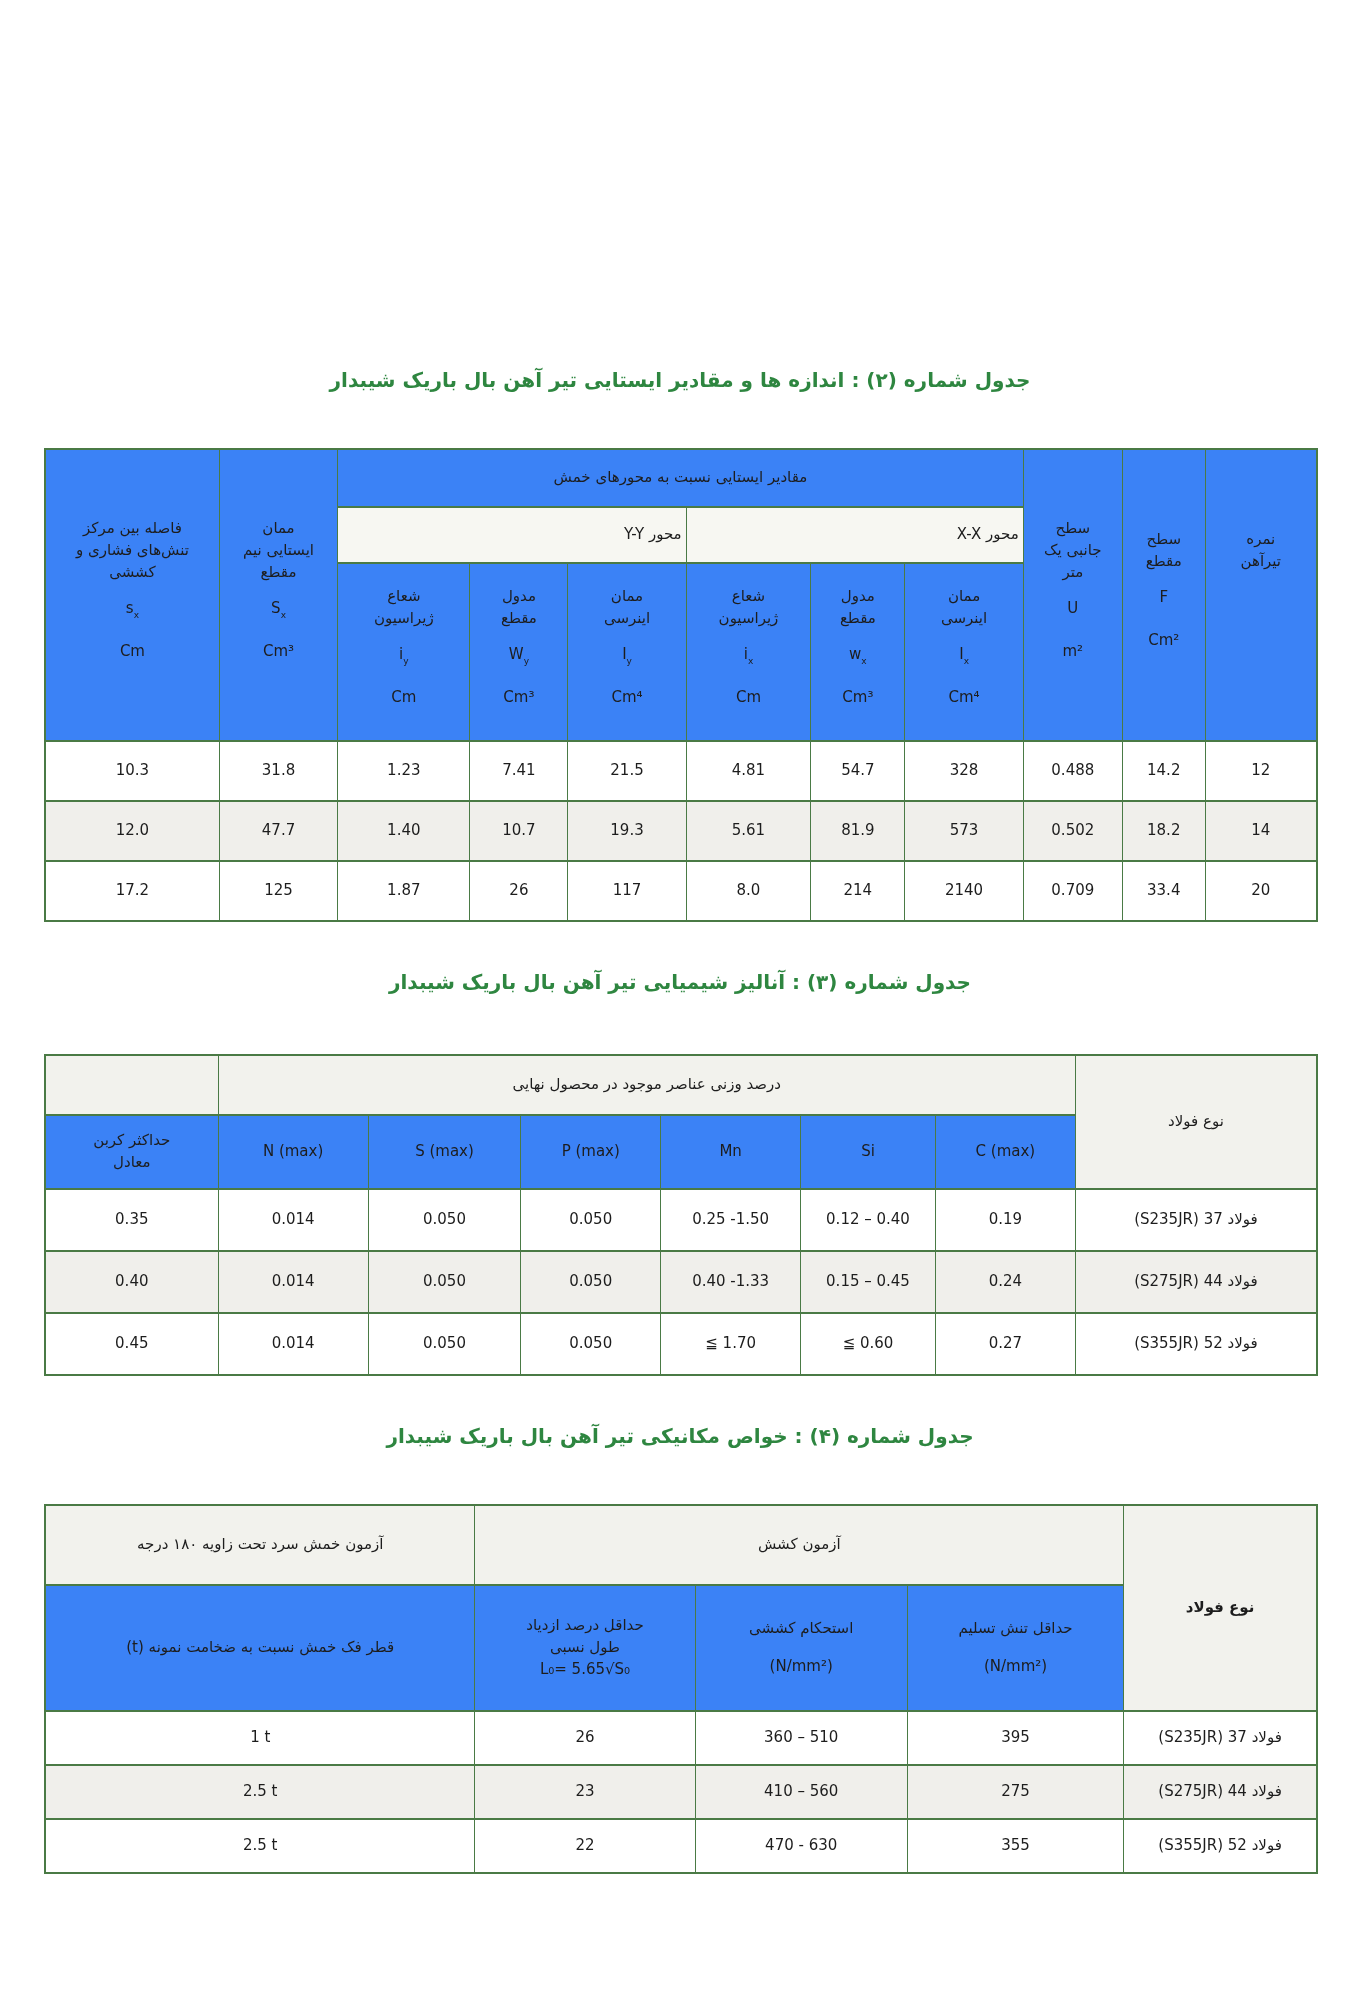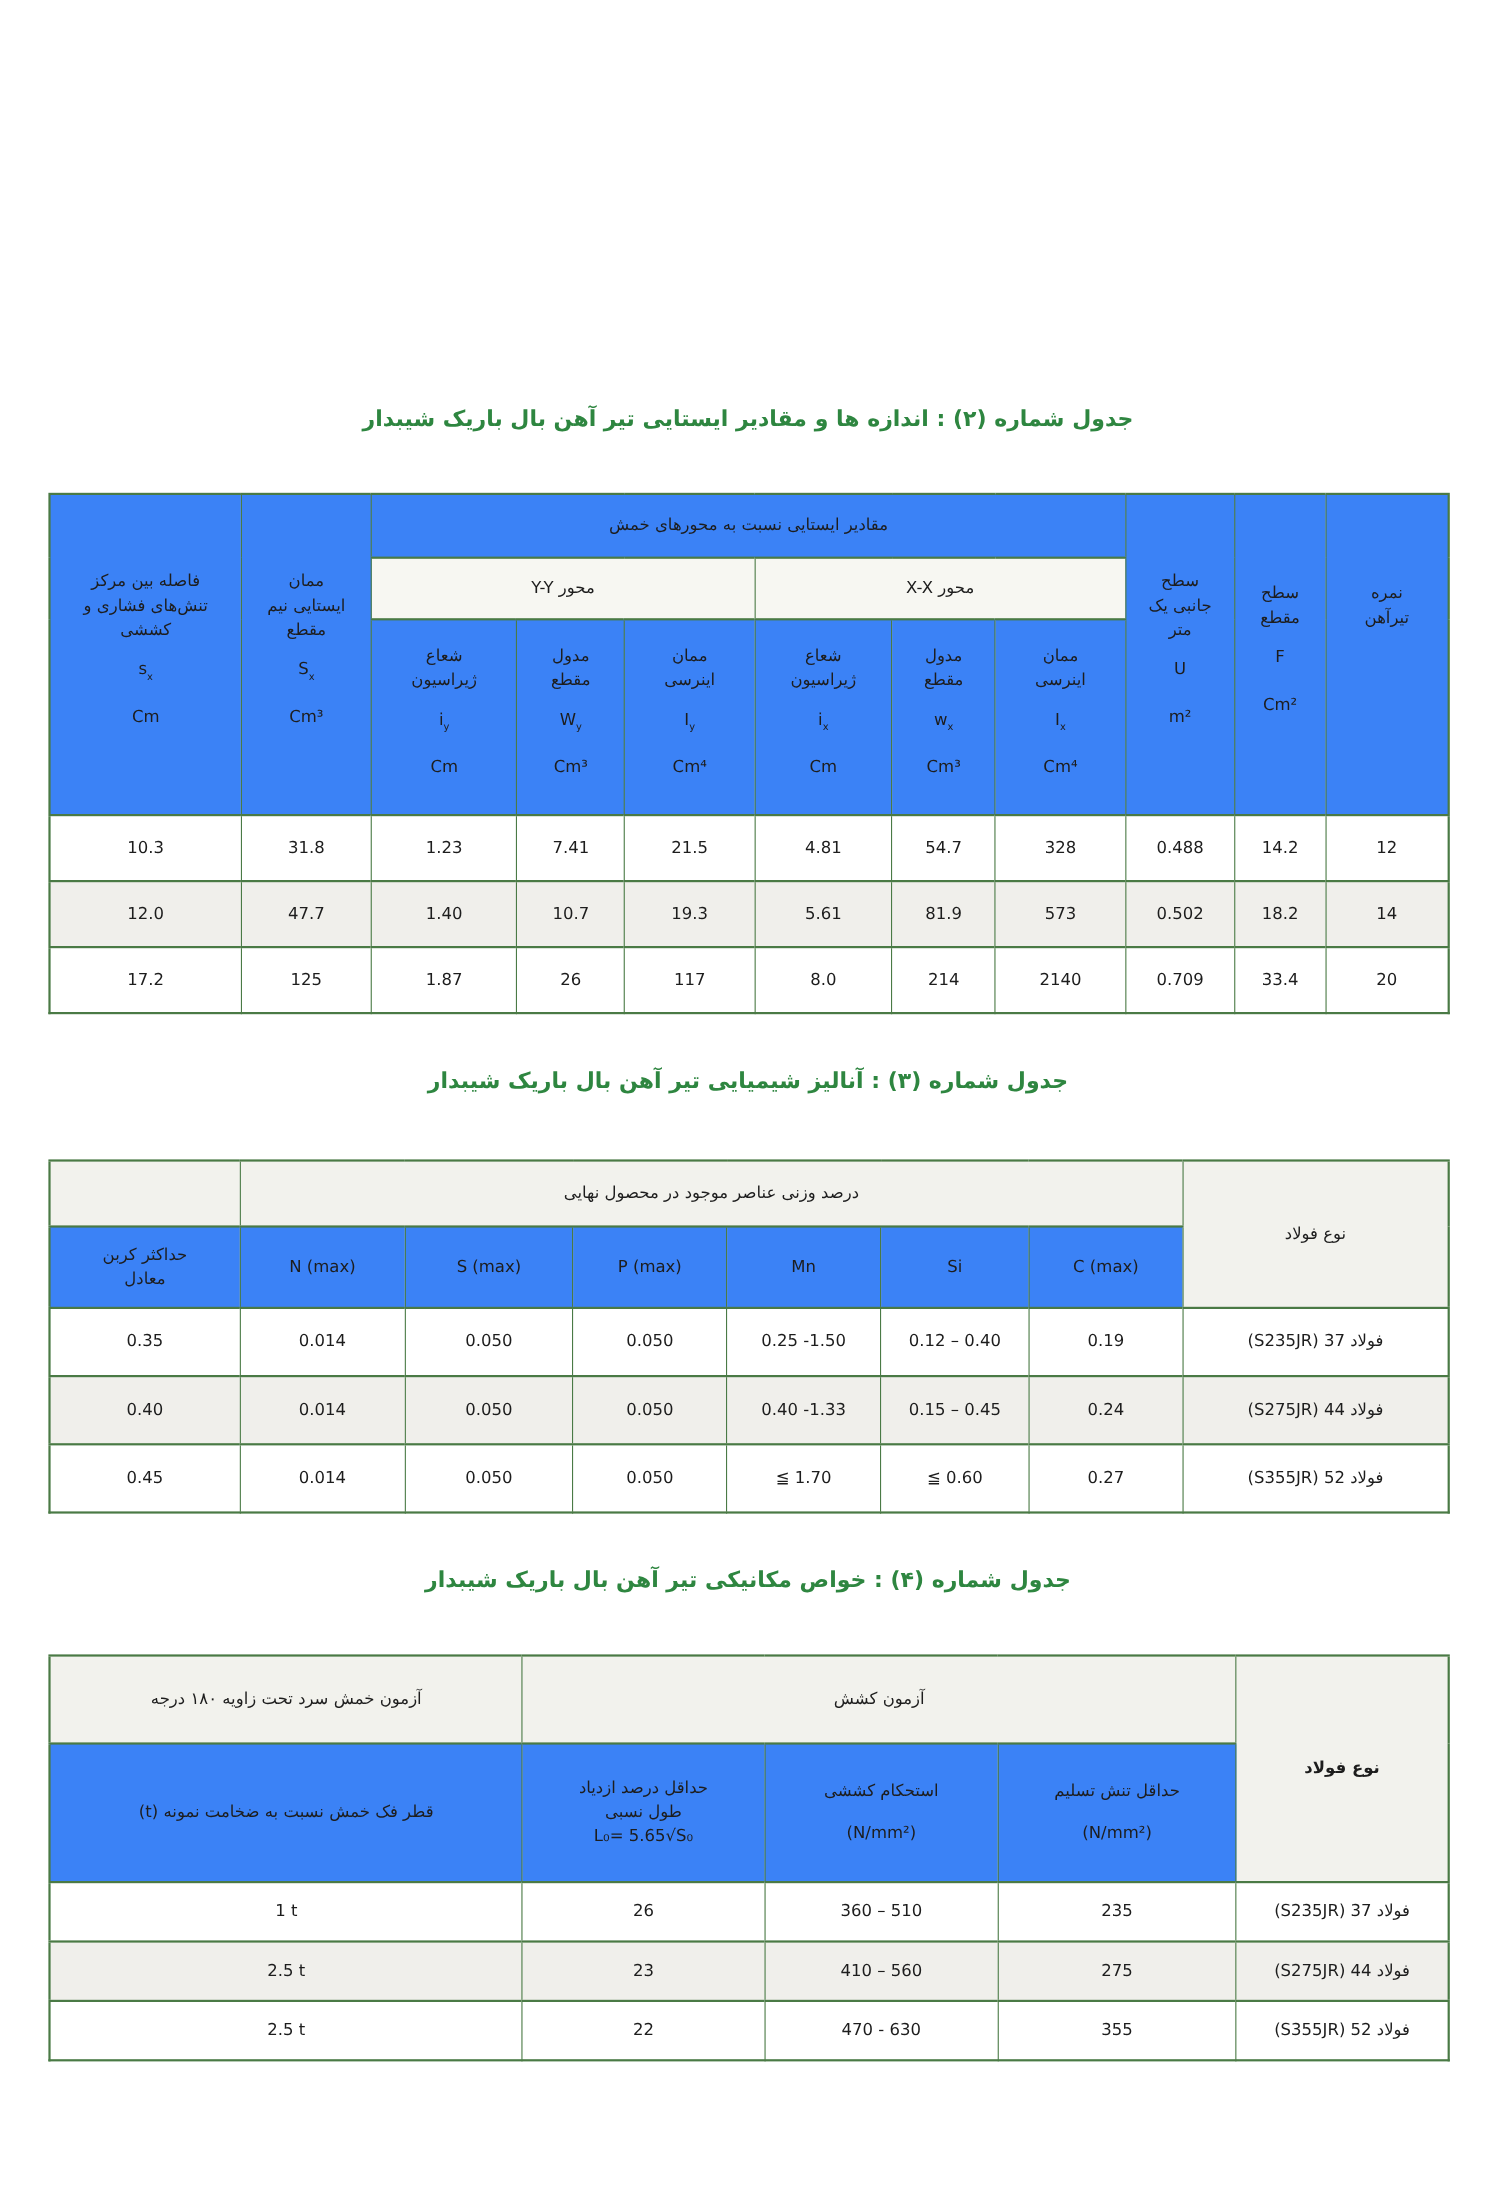--- a/index.html
+++ b/index.html
@@ -27,21 +27,21 @@
   .offwhite{ background:#f2f2ed; }
   .axisbg  { background:#f7f7f2; }
   tr.alt td { background:#f0efeb;margin-left:12px; }
   
   .hcell { vertical-align:bottom; padding-bottom:6px; }
   .hlabel { margin:0 auto 2px auto; }
   .hsym  { height:46px; display:flex; align-items:center; justify-content:center; font-size:15px; }
   .hunit { height:40px; display:flex; align-items:center; justify-content:center; font-size:15px; }
   .sub { font-size:9px; position:relative; top:5px; }
   .t2 tr.group-row  td.gc { height:58px; }
-  .t2 tr.axis-row   td    { height:56px; }
+  .t2 tr.axis-row   td    { height:56px;text-align:right; }
   .t2 tr.label-row  td    { height:178px; }
   .t2 tbody tr td { height:60px; }
   .t3 tr.r1 td { height:60px; }
   .t3 tr.r2 td { height:74px; }
   .t3 tbody tr td { height:62px; }
   .t4 tr.r1 td { height:80px; }
   .t4 tr.r2 td { height:126px; }
   .t4 tbody tr td { height:54px; }
   .num { direction:ltr; unicode-bidi:embed; }
   .bold { font-weight:bold; }
@@ -320,21 +320,21 @@
           <div style="max-width:150px;">حداقل درصد ازدیاد طول نسبی</div>
           <div><span class="num">L₀= 5.65√S₀</span></div>
         </div>
       </td>
       <td class="green">قطر فک خمش نسبت به ضخامت نمونه (t)</td>
     </tr>
     </tbody>
     <tbody>
       <tr>
         <td>فولاد 37 (S235JR)</td>
-        <td><span class="num">235</span></td>
+        <td><span class="num">395</span></td>
         <td><span class="num">360 – 510</span></td>
         <td><span class="num">26</span></td>
         <td><span class="num">1 t</span></td>
       </tr>
       <tr class="alt">
         <td>فولاد 44 (S275JR)</td>
         <td><span class="num">275</span></td>
         <td><span class="num">410 – 560</span></td>
         <td><span class="num">23</span></td>
         <td><span class="num">2.5 t</span></td>

